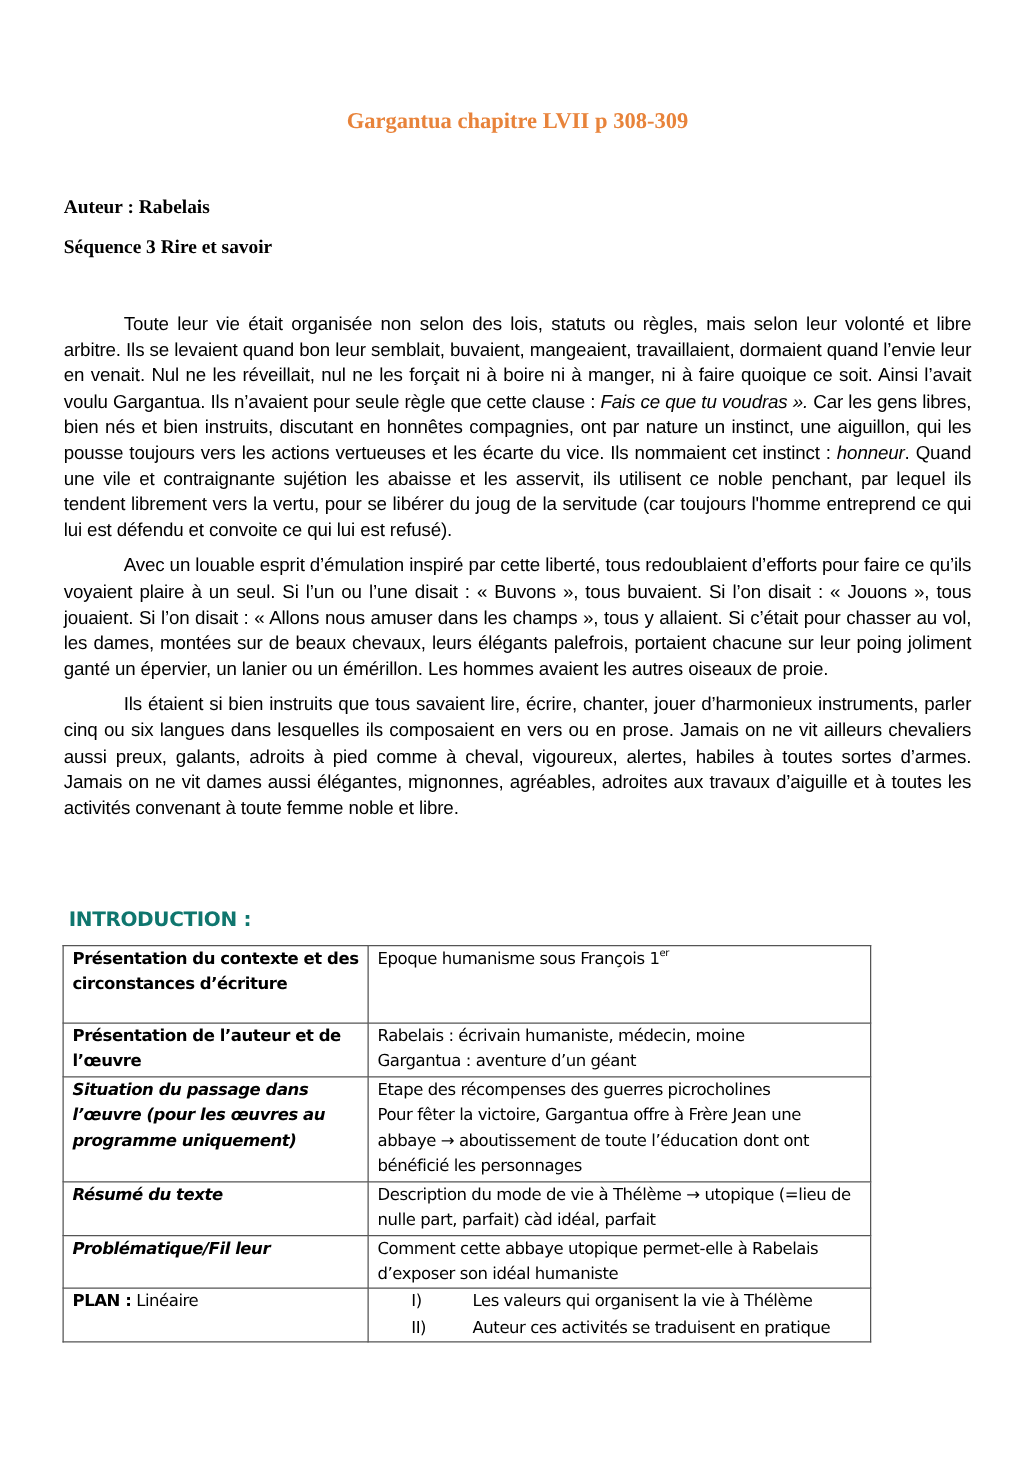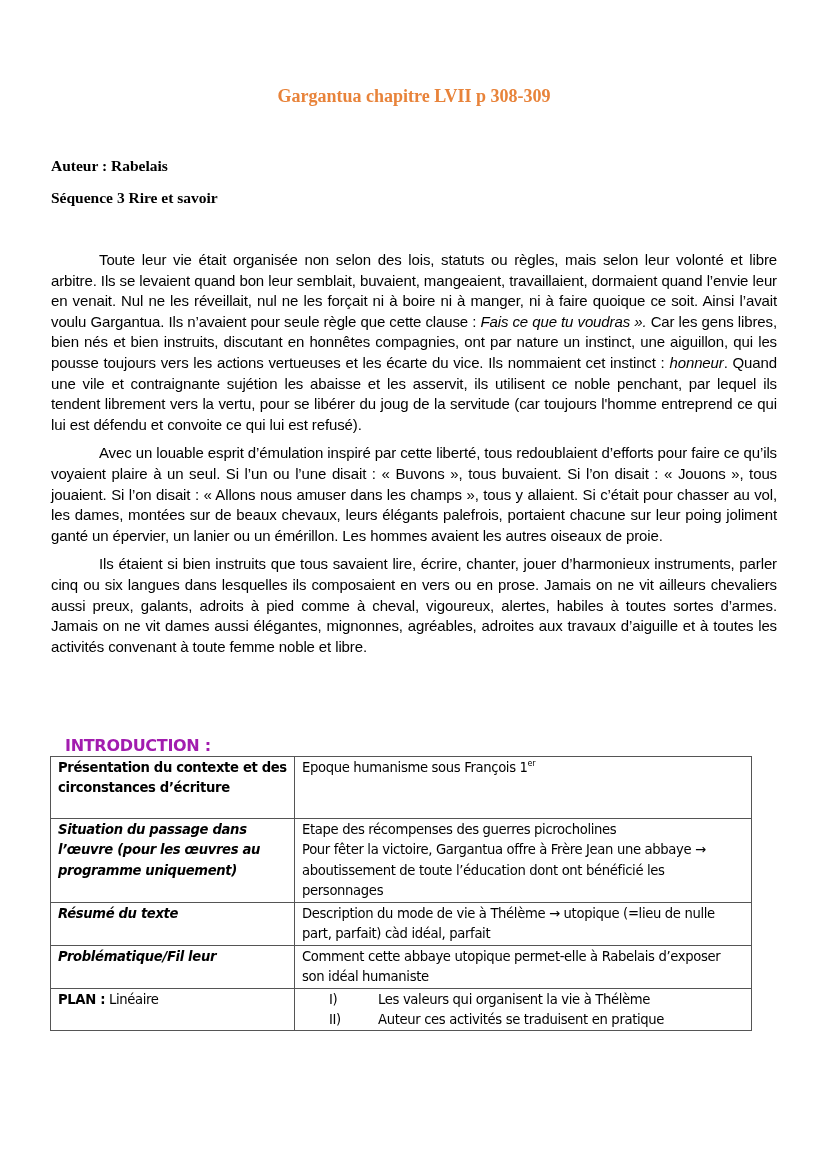--- a/index.html
+++ b/index.html
@@ -59,31 +59,31 @@
       text-indent: 48px;
     }
     .excerpt em { font-style: italic; }
 
     .intro-heading {
       position: absolute;
       left: 51px;
       top: 722px;
       font-family: "DejaVu Sans", sans-serif;
       font-weight: bold;
-      color: #a21caf;
+      color: #0f766e;
       font-size: 16px;
-      margin: 14px;
+      margin: 4px;
       letter-spacing: -0.3px;
     }
 
     table.intro {
       position: absolute;
       left: 50px;
       top: 756px;
-      width: 702px;
+      width: 647px;
       border-collapse: collapse;
       font-family: "DejaVu Sans", sans-serif;
       font-size: 13.2px;
       line-height: 20.4px;
       letter-spacing: -0.35px;
     }
     table.intro td {
       border: 1.5px solid #555;
       vertical-align: top;
       padding: 1px 7px 0 7px;
@@ -120,20 +120,27 @@
   </div>
 
   <h3 class="intro-heading">INTRODUCTION :</h3>
 
   <table class="intro">
     <tbody>
         <tr class="r1">
       <td class="label">Présentation du contexte et des circonstances d’écriture</td>
       <td><span>Epoque humanisme sous François 1</span><sup>er</sup></td>
     </tr>
+    <tr class="r2">
+      <td class="label">Présentation de l’auteur et de l’œuvre</td>
+      <td>
+        <span class="line">Rabelais : écrivain humaniste, médecin, moine</span>
+        <span class="line">Gargantua : aventure d’un géant</span>
+      </td>
+    </tr>
     <tr class="r3">
       <td class="label it">Situation du passage dans l’œuvre (pour les œuvres au programme uniquement)</td>
       <td>
         <span class="line">Etape des récompenses des guerres picrocholines</span>
         <span class="line">Pour fêter la victoire, Gargantua offre à Frère Jean une abbaye → aboutissement de toute l’éducation dont ont bénéficié les personnages</span>
       </td>
     </tr>
     <tr class="r4">
       <td class="label it">Résumé du texte</td>
       <td>Description du mode de vie à Thélème → utopique (=lieu de nulle part, parfait) càd idéal, parfait</td>

